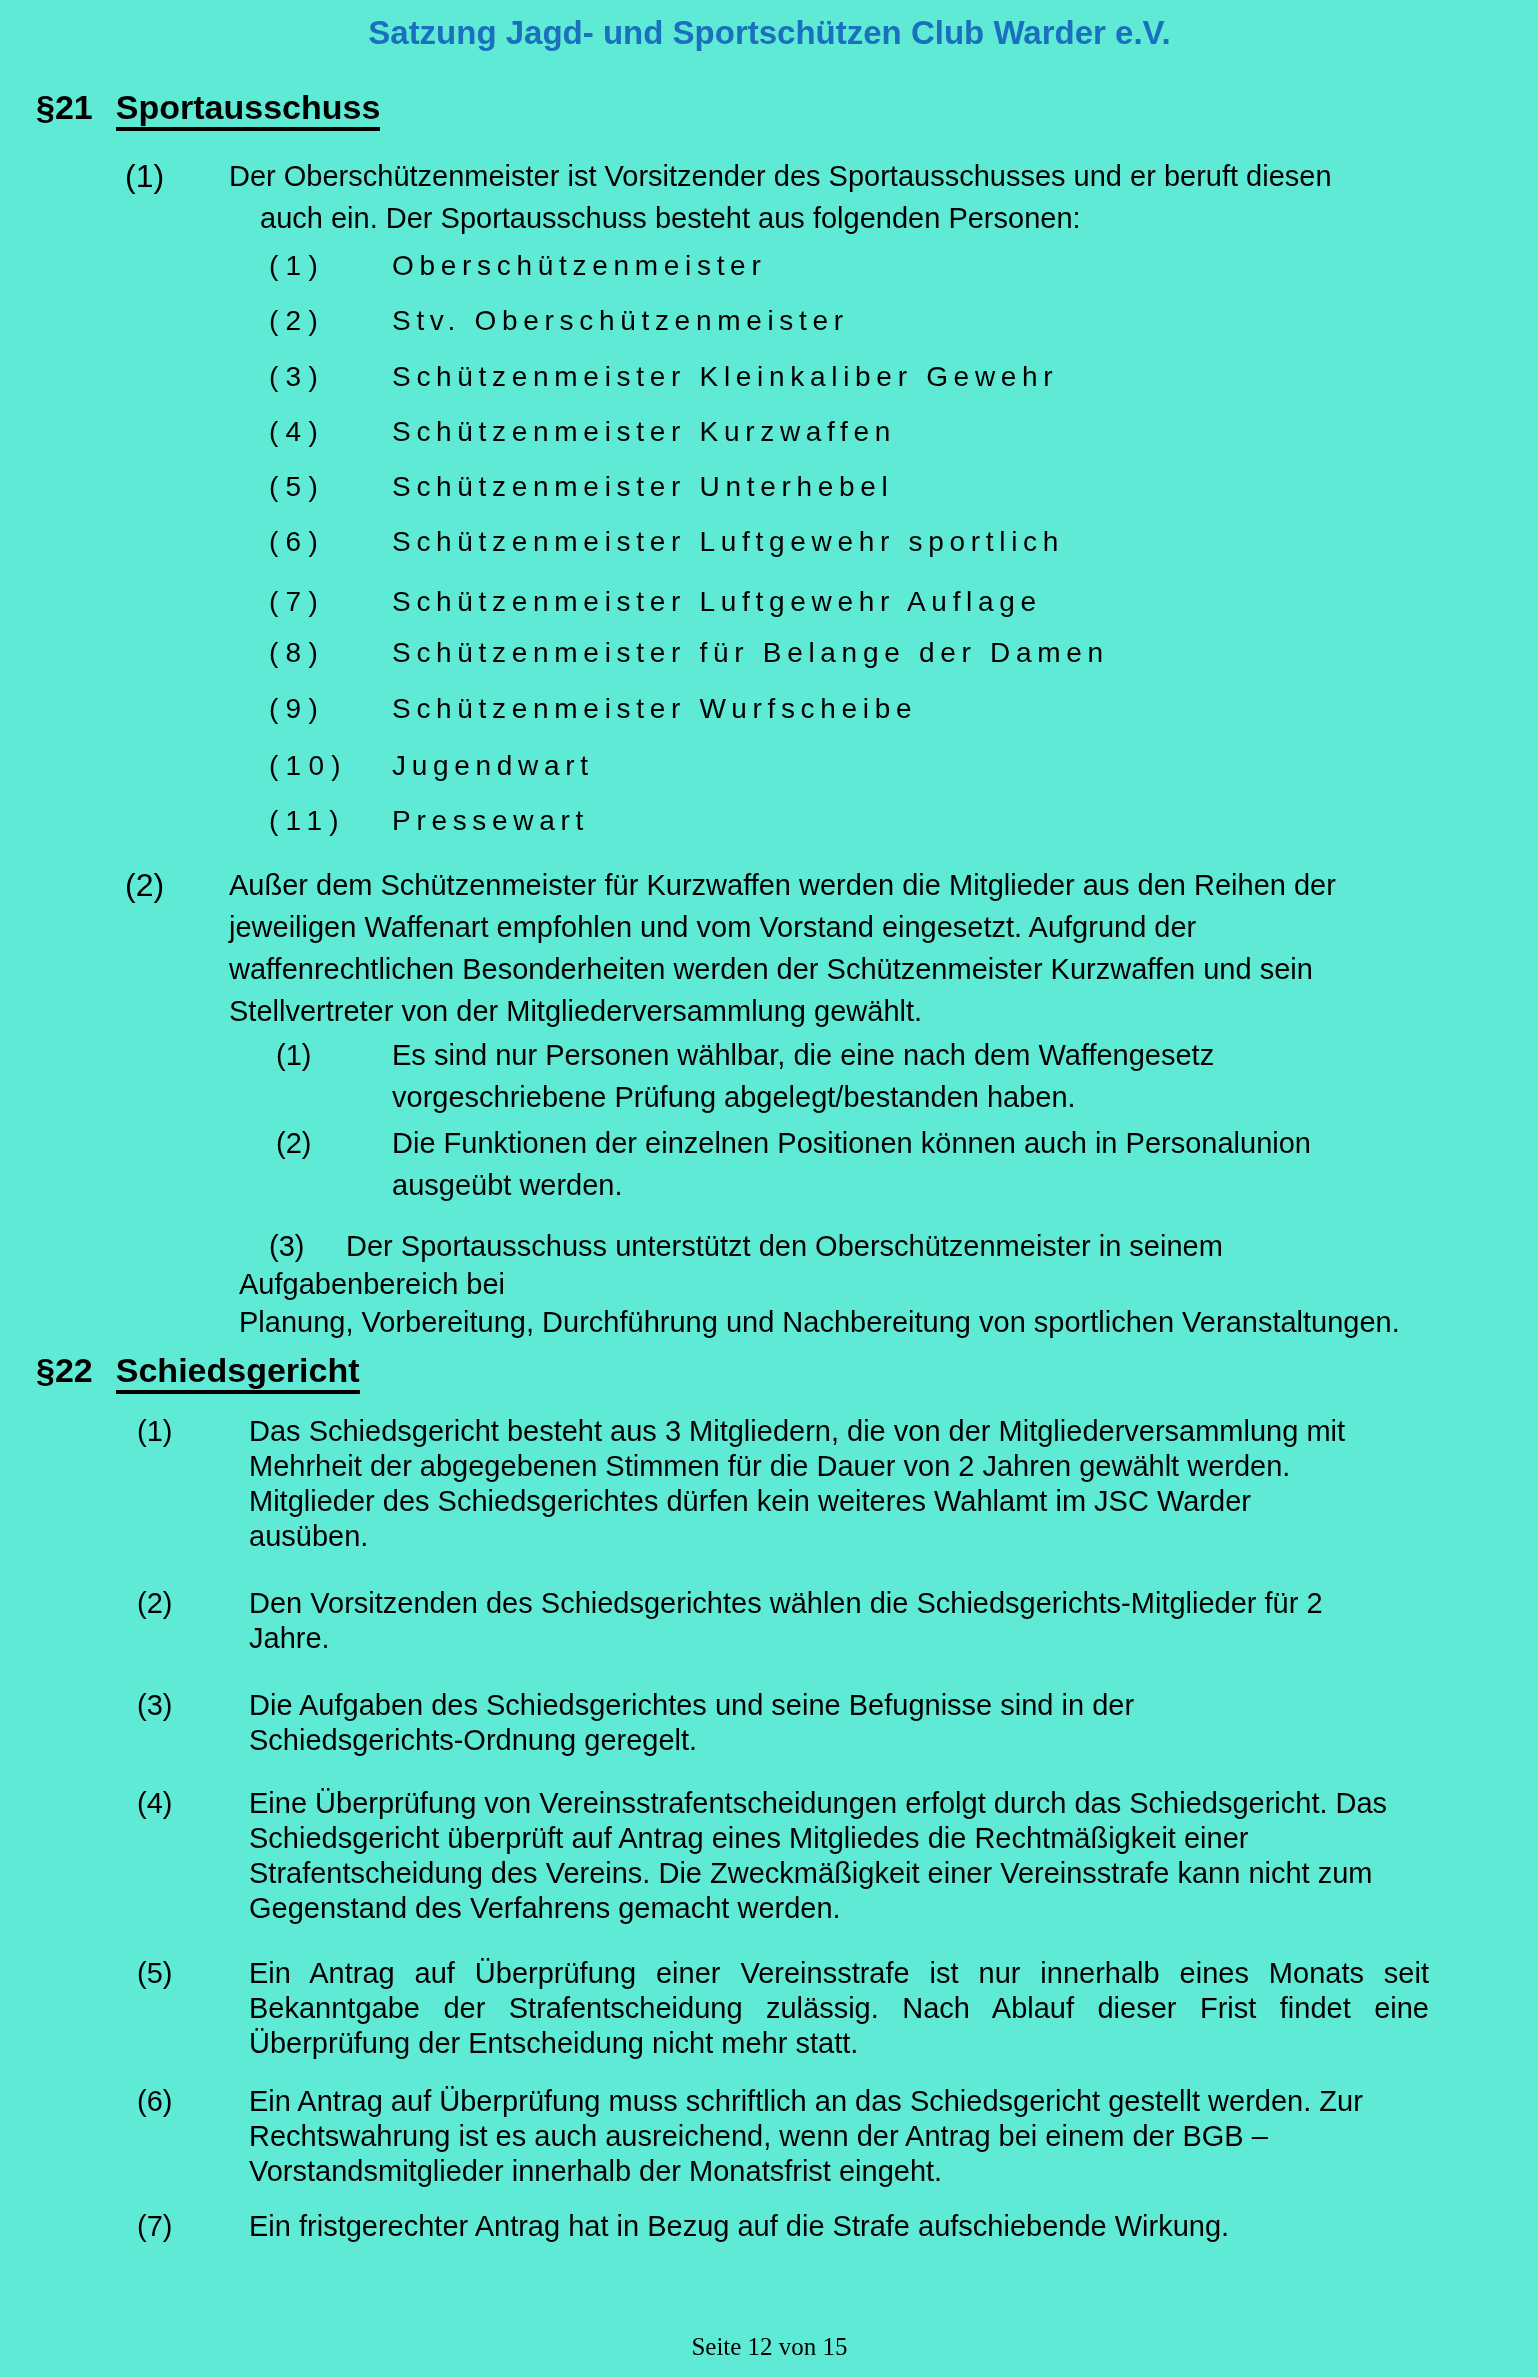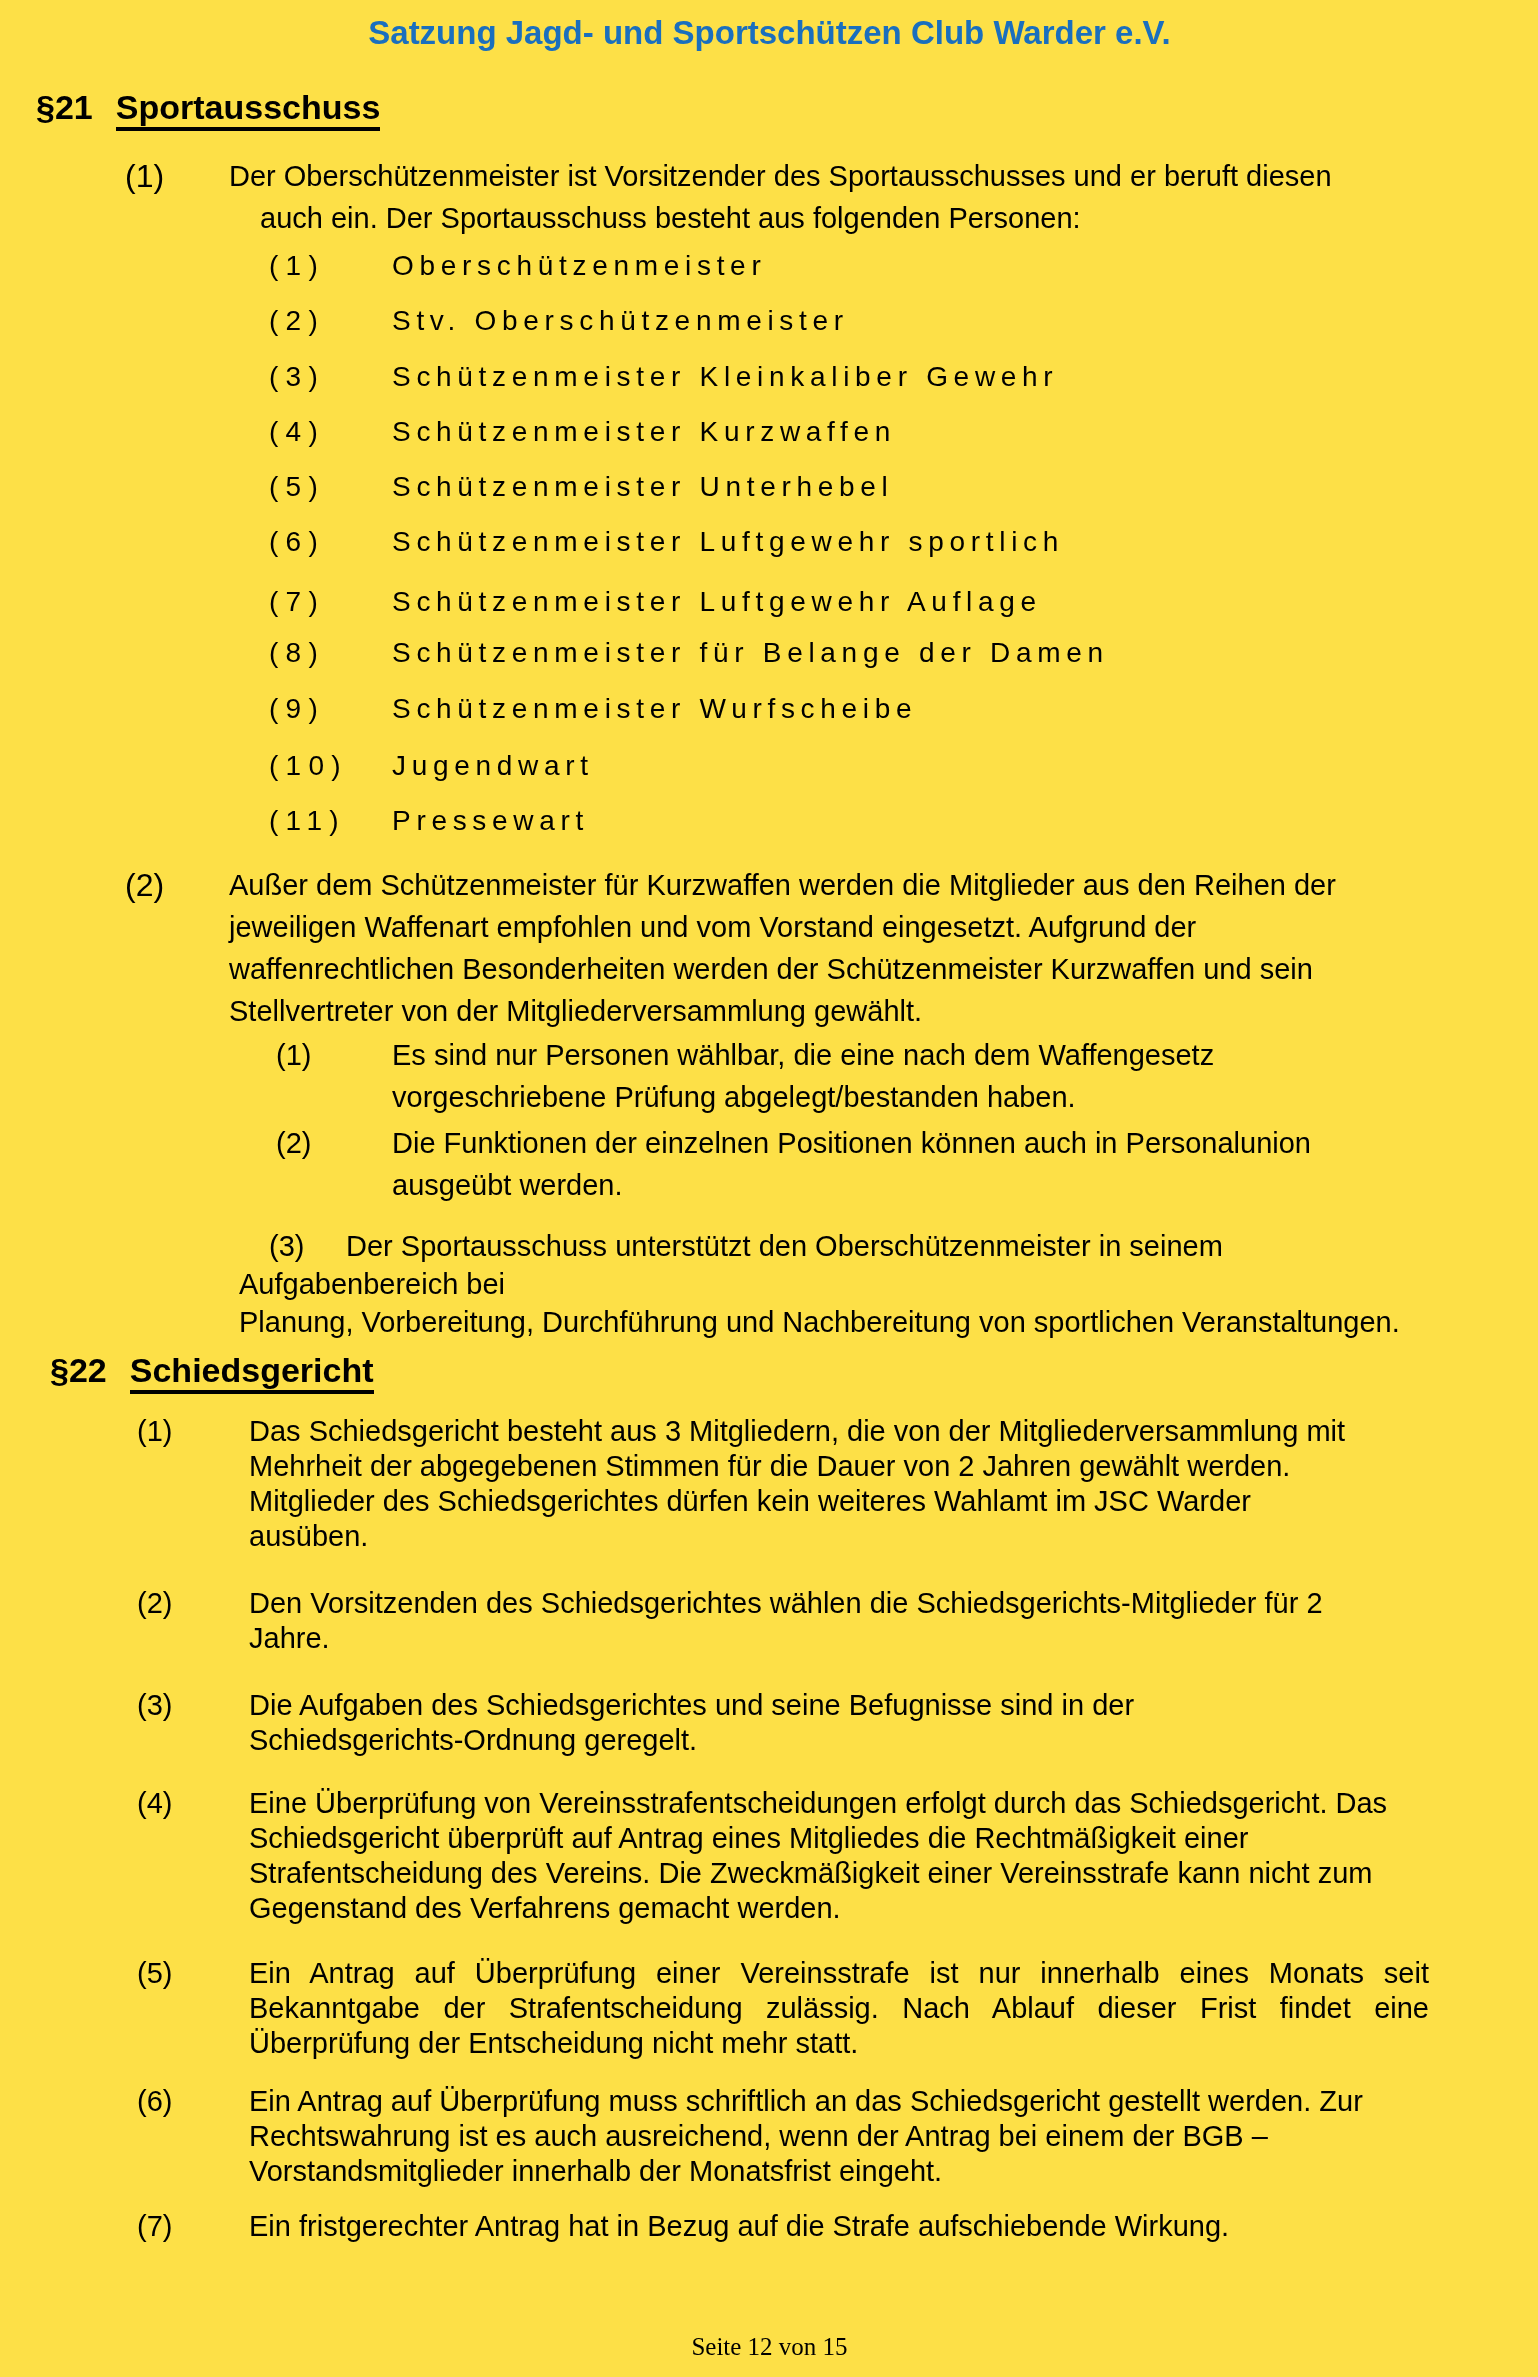--- a/index.html
+++ b/index.html
@@ -1,28 +1,28 @@
 <!DOCTYPE html>
 <html style="font-size:8.3px"><head>
 <meta charset="utf-8">
 <style>
   html,body{margin:0;padding:0;background:#ffffff;}
   .page{
-    position:relative;width:1539px;height:2377px;background:#fde047;
+    position:relative;width:1539px;height:2377px;background:#5eead4;
     font-family:"Liberation Sans",sans-serif;color:#000000;overflow:hidden;
   }
   .doc-title{
     position:absolute;top:13.6px;left:0;width:100%;text-align:center;
     font-size:33px;font-weight:bold;color:#1a6fbe;white-space:nowrap;
   }
   .sec-heading{position:absolute;font-size:34px;font-weight:bold;white-space:nowrap;}
   .sec-heading .hnum{display:inline-block;}
   .sec-heading .htitle{display:inline-block;margin-left:13.6px;border-bottom:4.7px solid #000;padding-bottom:0;}
   #h21{left:36px;top:88px;}
-  #h22{left:50px;top:1351px;}
+  #h22{left:36px;top:1351px;}
 
   .para{position:absolute;font-size:29px;line-height:42px;}
   .para .marker{position:absolute;left:0;top:0;}
   .line{white-space:nowrap;}
 
   #p21-1{left:125px;top:155px;}
   #p21-1 .lines{margin-left:104px;}
   #p21-2{left:125px;top:864px;}
   #p21-2 .lines{margin-left:104px;}
   #p21-1 .marker,#p21-2 .marker{font-size:32px;}

